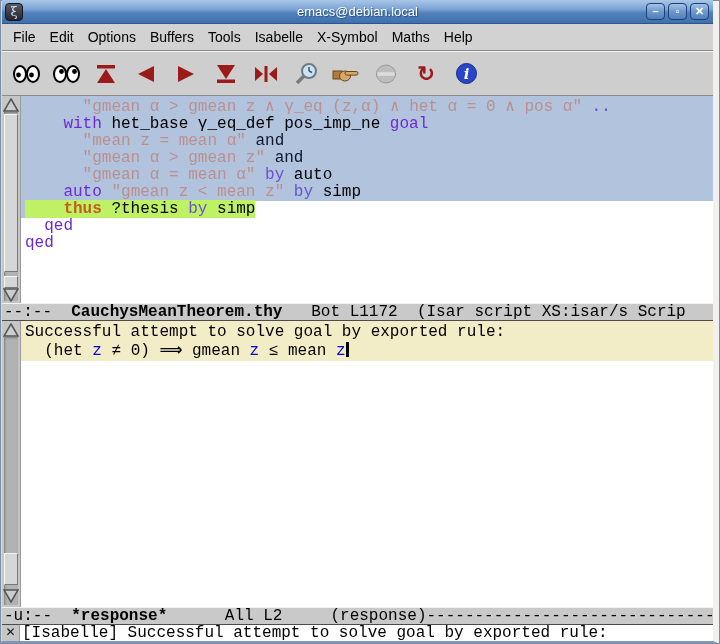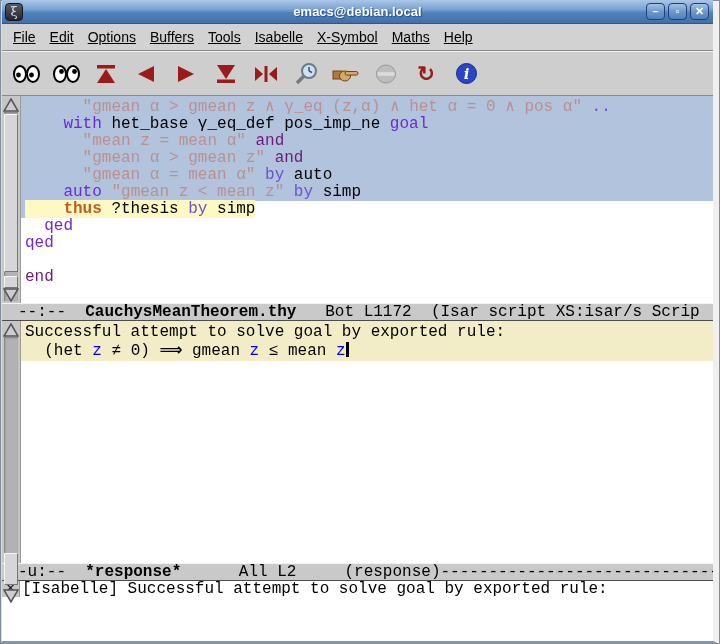--- a/index.html
+++ b/index.html
@@ -13,79 +13,79 @@
 
   
   .titlebar { height:24px; display:flex; align-items:center;
               background:linear-gradient(#aac6e8 0%, #7ba3d4 40%, #5383bd 55%, #406fad 100%);
               border-bottom:1px solid #2d5590; position:relative; }
   .title-icon { width:18px; height:18px; margin-left:3px; border-radius:4px;
                 background:linear-gradient(#5a5a64,#26262e); border:1px solid #15151b;
                 color:#cfe2f4; font-size:13px; line-height:16px; text-align:center;
                 font-family:"DejaVu Serif", serif; }
   .title-text { position:absolute; left:0; right:0; text-align:center; color:#ffffff;
-                font-weight:bold; font-size:13px; text-shadow:1px 1px 1px #2a4d7e; }
+                font-weight:normal; font-size:13px; text-shadow:1px 1px 1px #2a4d7e; }
   .win-buttons { margin-left:auto; display:flex; gap:3px; margin-right:4px; z-index:2; }
   .wbtn { width:19px; height:17px; border-radius:4px; border:1px solid #1f3f77;
           background:linear-gradient(#a3c2e7,#6e99cc 50%,#507fb8);
           color:#ffffff; font-size:11px; font-weight:bold; line-height:15px;
           text-align:center; cursor:default; }
 
   
   .menubar { height:27px; background:#d2d2d2; border-bottom:1px solid #8a8a8a;
              display:flex; align-items:center; padding-left:4px; }
-  .menu-item { font-size:14px; color:#000; padding:3px 7px; white-space:pre;text-decoration:underline; }
+  .menu-item { font-size:14px; color:#000; padding:3px 7px; white-space:pre; }
 
   
   .toolbar { height:45px; background:#cecece; border-top:1px solid #f2f2f2;
              border-bottom:1px solid #8a8a8a; display:flex; align-items:center;
              gap:12px; padding-left:10px; }
   .tbtn { width:28px; height:26px; background:transparent; border:none;
           display:flex; align-items:center; justify-content:center; }
   .glyph-red { color:#9b1b1b; font-size:21px; font-weight:bold; line-height:22px; }
 
   
   .ewindow { display:flex; background:#ffffff; }
   .ewindow.main { height:207px; }
-  .ewindow.resp { height:242px;border-radius:14px; }
+  .ewindow.resp { height:286px;border-radius:14px; }
   .sb { width:19px; background:#c6c6c6; border-right:1px solid #9a9a9a;
         position:relative; flex:none; }
   .sb .trough { position:absolute; left:2px; right:2px; background:#b2b2b2;
                 box-shadow:inset 1px 1px 2px #7d7d7d; }
   .sb .thumb { position:absolute; left:2px; right:2px; background:#d6d6d6;
                border-top:1px solid #f4f4f4; border-left:1px solid #f4f4f4;
                border-right:1px solid #777; border-bottom:1px solid #777; }
   .sb .arrow { position:absolute; left:1px; width:16px; height:14px; }
 
   .btext { flex:1; overflow:hidden; font-family:"Liberation Mono","DejaVu Sans Mono",monospace;
            font-size:16px; line-height:17px; padding-left:4px; }
   .line { height:17px; white-space:pre; }
   .line.first { height:20px; padding-top:3px; }
   .line.full { background:#b2c3dd; margin-left:-4px; padding-left:4px; }
-  .line.inline .inline-bg { background:#fef9c3; box-shadow:-4px 0 0 #b2c3dd;margin-top:37px; }
+  .line.inline .inline-bg { background:#bef264; box-shadow:-4px 0 0 #b2c3dd;margin-top:37px; }
 
   .f-s { color:#bc8f8f; }           
   .f-k { color:#6d28d9; }           
   .f-i { color:#6a52cd; }           
-  .f-g { color:#701a75;text-align:right; }           
+  .f-g { color:#0f172a;text-align:right; }           
   .f-t { color:#c35d1f; font-weight:bold; }  
   .f-v { color:#0000e8; }           
   .f-a { font-family:"DejaVu Sans",sans-serif; font-weight:bold; }
   .f-cursor { display:inline-block; width:3px; height:15px; background:#000;
               vertical-align:-2px; }
 
   .yellow { background:#f3edc7; padding:3px 0 3px 0; margin-left:-4px; padding-left:4px;
             width:707px; }
 
   
   .modeline { height:18px; background:#c9c9c9; border-top:1px solid #f3f3f3;
               border-bottom:1px solid #4c4c4c;
               font-family:"Liberation Mono","DejaVu Sans Mono",monospace;
               font-size:16px; line-height:16px; white-space:pre; overflow:hidden;
-              color:#000; padding-left:16px; }
+              color:#000; padding-left:2px; }
   .modeline .b { font-weight:bold; }
 
   
   .minibuf { height:16px; background:#ffffff; display:flex; align-items:center;
              font-family:"Liberation Mono","DejaVu Sans Mono",monospace;
              font-size:16px; line-height:16px; white-space:pre; overflow:hidden; }
   .gutter-icon { width:18px; height:16px; flex:none; background:#c6c6c6;
                  border-right:1px solid #9a9a9a; color:#111; font-size:12px;
                  font-weight:bold; text-align:center; line-height:15px;
                  font-family:"DejaVu Sans",sans-serif; }
@@ -219,21 +219,20 @@
           <div class="line full first"><span>      </span><span class="f-s">"gmean α &gt; gmean z ∧ γ_eq (z,α) ∧ het α = 0 ∧ pos α"</span><span> </span><span class="f-i">..</span></div>
           <div class="line full"><span>    </span><span class="f-k">with</span><span> het_base γ_eq_def pos_imp_ne </span><span class="f-k">goal</span></div>
           <div class="line full"><span>      </span><span class="f-s">"mean z = mean α"</span><span> </span><span class="f-g">and</span></div>
           <div class="line full"><span>      </span><span class="f-s">"gmean α &gt; gmean z"</span><span> </span><span class="f-g">and</span></div>
           <div class="line full"><span>      </span><span class="f-s">"gmean α = mean α"</span><span> </span><span class="f-i">by</span><span> auto</span></div>
           <div class="line full"><span>    </span><span class="f-k">auto</span><span> </span><span class="f-s">"gmean z &lt; mean z"</span><span> </span><span class="f-i">by</span><span> simp</span></div>
           <div class="line inline"><span class="inline-bg"><span>    </span><span class="f-t">thus</span><span> ?thesis </span><span class="f-i">by</span><span> simp</span></span></div>
           <div class="line"><span>  </span><span class="f-k">qed</span></div>
           <div class="line"><span class="f-k">qed</span></div>
           <div class="line"></div>
-          <div class="line"><span class="f-g">end</span></div>
           <div class="line"></div>
         </div>
     </div>
   </div>
 
   <div class="modeline"><span>--:--  </span><span class="b">CauchysMeanTheorem.thy</span><span>   Bot L1172  (Isar script XS:isar/s Scrip</span></div>
 
   <div class="ewindow resp">
     <div class="sb">
       <div class="arrow" style="top:2px">

